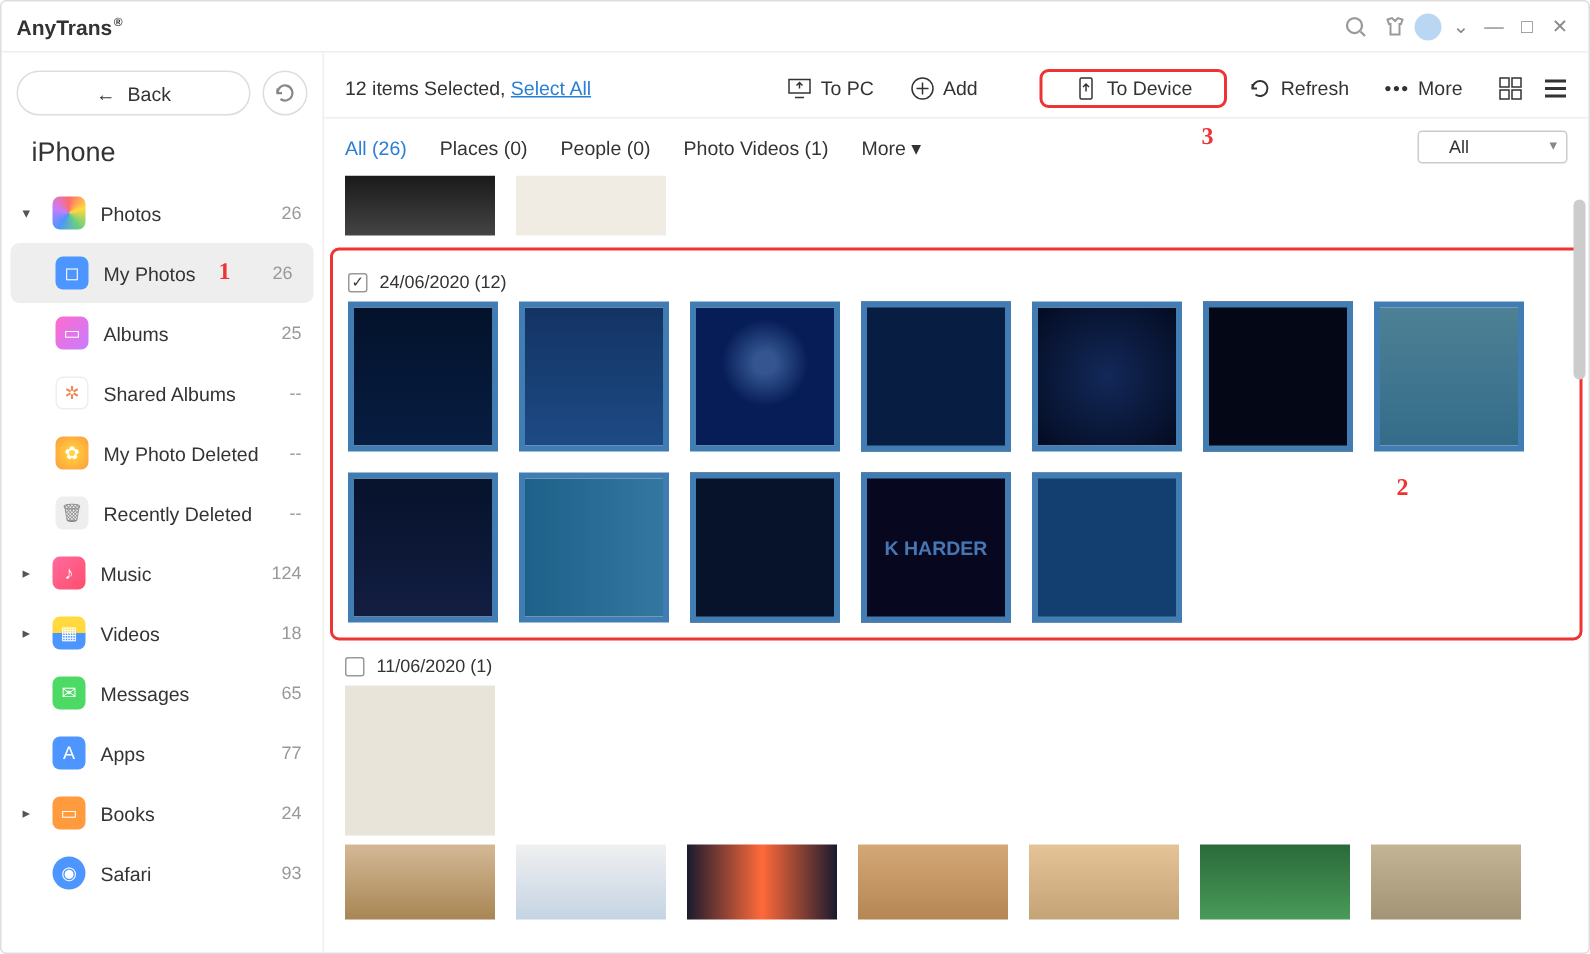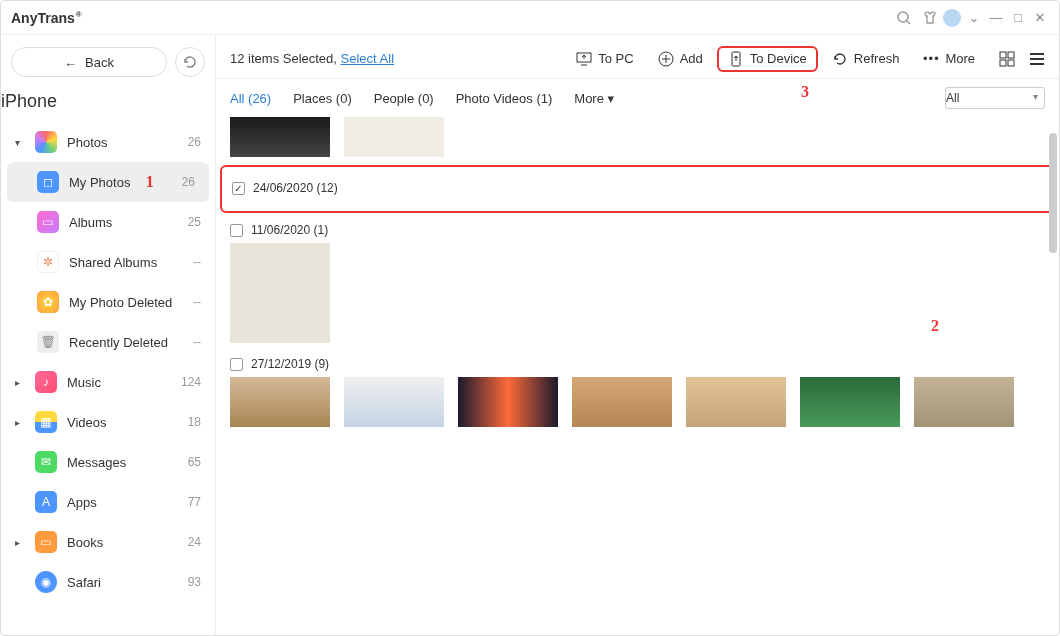--- a/index.html
+++ b/index.html
@@ -11,40 +11,40 @@
 .title-spacer { flex: 1; }
 .feedback-btn { display: flex; align-items: center; gap: 6px; border: 1px solid #ccc; border-radius: 4px; padding: 3px 12px; font-size: 12px; color: #888; margin-right: 10px; }
 .title-icon { width: 18px; height: 18px; display: inline-flex; align-items: center; justify-content: center; color: #999; margin: 0 4px; }
 .avatar { width: 18px; height: 18px; border-radius: 50%; background: #b9d6f2; }
 .winctrl { width: 18px; height: 18px; display: inline-flex; align-items: center; justify-content: center; color: #888; margin-left: 4px; }
 .body { flex: 1; display: flex; min-height: 0; }
 .sidebar { width: 215px; border-right: 1px solid #eee; display: flex; flex-direction: column; padding-top: 6px; }
 .sb-top { display: flex; align-items: center; padding: 6px 10px 10px; gap: 8px; }
 .back-btn { flex: 1; height: 30px; border: 1px solid #ddd; border-radius: 16px; display: flex; align-items: center; justify-content: center; gap: 8px; font-size: 13px; }
 .refresh-btn { width: 30px; height: 30px; border: 1px solid #ddd; border-radius: 50%; display: flex; align-items: center; justify-content: center; }
-.device-name { font-size: 18px; font-weight: 500; padding: 4px 0 10px; }
+.device-name { font-size: 18px; font-weight: 500; padding: 4px 20px 10px; }
 .sb-item { display: flex; align-items: center; padding: 0 14px; height: 40px; gap: 10px; position: relative; }
 .sb-item.indent { padding-left: 36px; }
 .sb-item.active { background: #eee; border-radius: 6px; margin: 0 6px; padding-left: 30px; }
 .sb-caret { width: 10px; color: #555; font-size: 10px; }
 .sb-icon { width: 22px; height: 22px; border-radius: 5px; display: flex; align-items: center; justify-content: center; font-size: 12px; color: #fff; }
 .sb-label { flex: 1; font-size: 13px; }
 .sb-count { color: #999; font-size: 12px; }
 .main { flex: 1; display: flex; flex-direction: column; min-width: 0; position: relative; }
 .toolbar { height: 40px; display: flex; align-items: center; padding: 0 14px; border-bottom: 1px solid #eee; gap: 4px; margin-top: 4px; }
 .tb-left { font-size: 13px; }
 .tb-link { color: #2a7fd4; text-decoration: underline; }
 .tb-spacer { flex: 1; }
 .tb-btn { display: flex; align-items: center; gap: 6px; padding: 4px 10px; font-size: 13px; border-radius: 4px; }
-.tb-btn.hl { border: 2px solid #e33; border-radius: 6px; padding: 3px 9px; }
+.tb-btn.hl { border: 2px solid #e33; border-radius: 6px; padding: 3px 21px; margin-left: 27px; }
 .tb-icon { width: 16px; height: 16px; display: inline-flex; align-items: center; justify-content: center; }
 .view-toggle { display: flex; gap: 14px; margin-left: 10px; }
 .filters { height: 38px; display: flex; align-items: center; padding: 0 14px; gap: 22px; font-size: 13px; }
 .filter-all { color: #2a7fd4; text-align: center; }
-.filter-dd { margin-left: auto; border: 1px solid #ccc; border-radius: 3px; padding: 3px 28px 3px 0; font-size: 12px; position: relative; min-width: 100px; }
+.filter-dd { margin-left: auto; border: 1px solid #ccc; border-radius: 3px; padding: 3px 28px 3px 20px; font-size: 12px; position: relative; min-width: 100px; }
 .filter-dd::after { content: "▾"; position: absolute; right: 6px; top: 3px; color: #888; font-size: 10px; }
 .content { flex: 1; overflow-y: auto; padding: 0 14px 10px; position: relative; }
 .top-thumbs { display: flex; gap: 14px; margin-bottom: 8px; }
 .thumb-sm { width: 100px; height: 40px; background: #555; }
 .thumb-sm.doc { background: #f0ece3; }
 .group-hdr { display: flex; align-items: center; gap: 8px; font-size: 12px; margin: 8px 0 6px; }
 .chk { width: 13px; height: 13px; border: 1px solid #999; border-radius: 2px; display: inline-flex; align-items: center; justify-content: center; font-size: 10px; color: #333; background: #fff; }
 .grid { display: flex; flex-wrap: wrap; gap: 14px; }
 .red-box { border: 2px solid #e33; border-radius: 6px; padding: 6px 10px 10px; margin: 0 -10px 10px; }
 .thumb { width: 100px; height: 100px; background: #0a2a5e; border: 4px solid #5db3ff; }
@@ -248,35 +248,45 @@
         <div class="top-thumbs">
           <div class="thumb-sm" style="background:linear-gradient(#1a1a1a,#444)"></div>
           <div class="thumb-sm doc"></div>
         </div>
 
         <div class="red-box">
           <div class="group-hdr">
             <span class="chk">✓</span>
             <span>24/06/2020 (12)</span>
           </div>
+          <div class="grid">
+            <div class="thumb sel" style="background:linear-gradient(#051a3d,#0a2a5e)"></div>
+            <div class="thumb sel" style="background:linear-gradient(#1a4a8e,#2a6abe)"></div>
+            <div class="thumb sel" style="background:radial-gradient(circle at 50% 40%,#4a7ace 10%,#0a2a7e 40%)"></div>
+            <div class="thumb sel" style="background:#0a2a5e"></div>
+            <div class="thumb sel" style="background:radial-gradient(#1a3a7e,#051030)"></div>
+            <div class="thumb sel" style="background:#050a20"></div>
+            <div class="thumb sel" style="background:linear-gradient(#6eb8d4,#4a9ac4)"></div>
+            <div class="thumb sel" style="background:linear-gradient(#0a1a3e,#1a2a5e)"></div>
+            <div class="thumb sel" style="background:linear-gradient(90deg,#2a8ac4,#4aaae4)"></div>
+            <div class="thumb sel" style="background:#0a1a3e"></div>
+            <div class="thumb sel" style="background:#0a0a2e;display:flex;align-items:center;justify-content:center;color:#6af;font-weight:bold;font-size:13px">K HARDER</div>
+            <div class="thumb sel" style="background:#1a5a9e"></div>
+          </div>
           <span class="annot" style="right:120px;top:200px">2</span>
         </div>
 
         <div class="group-hdr">
           <span class="chk"></span>
           <span>11/06/2020 (1)</span>
         </div>
         <div class="grid">
           <div class="thumb" style="border-color:transparent;background:#e8e4da"></div>
         </div>
 
-        <div class="group-hdr" style="margin-top:14px">
-          <span class="chk"></span>
-          <span>27/12/2019 (9)</span>
-        </div>
         <div class="row2">
           <div class="thumb-btm" style="background:linear-gradient(#d4b896,#a88654)"></div>
           <div class="thumb-btm" style="background:linear-gradient(#f0f0f0,#c4d4e4)"></div>
           <div class="thumb-btm" style="background:linear-gradient(90deg,#1a1a2e,#ff6a3a,#1a1a2e)"></div>
           <div class="thumb-btm" style="background:linear-gradient(#d4a876,#b48654)"></div>
           <div class="thumb-btm" style="background:linear-gradient(#e4c496,#c4a476)"></div>
           <div class="thumb-btm" style="background:linear-gradient(#2a6a3a,#4a9a5a)"></div>
           <div class="thumb-btm" style="background:linear-gradient(#c4b496,#a49476)"></div>
         </div>
       </div>

